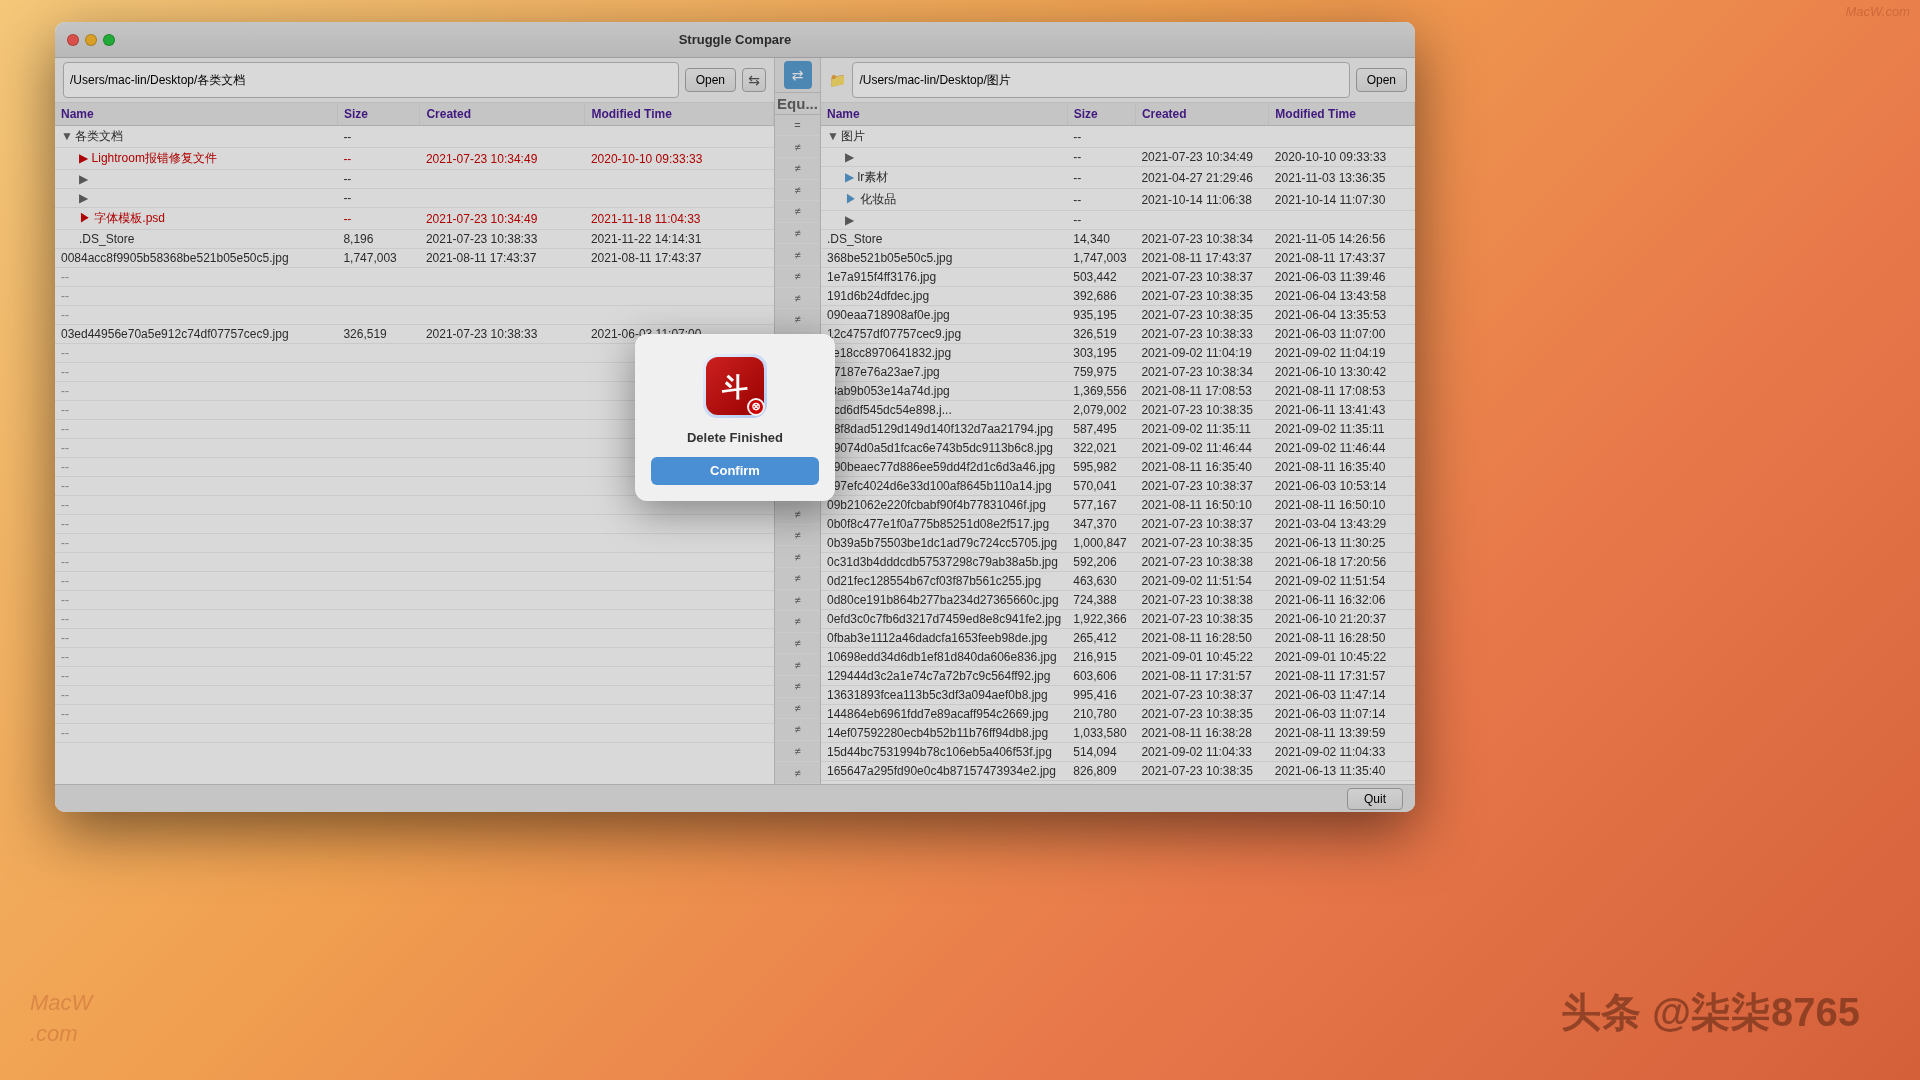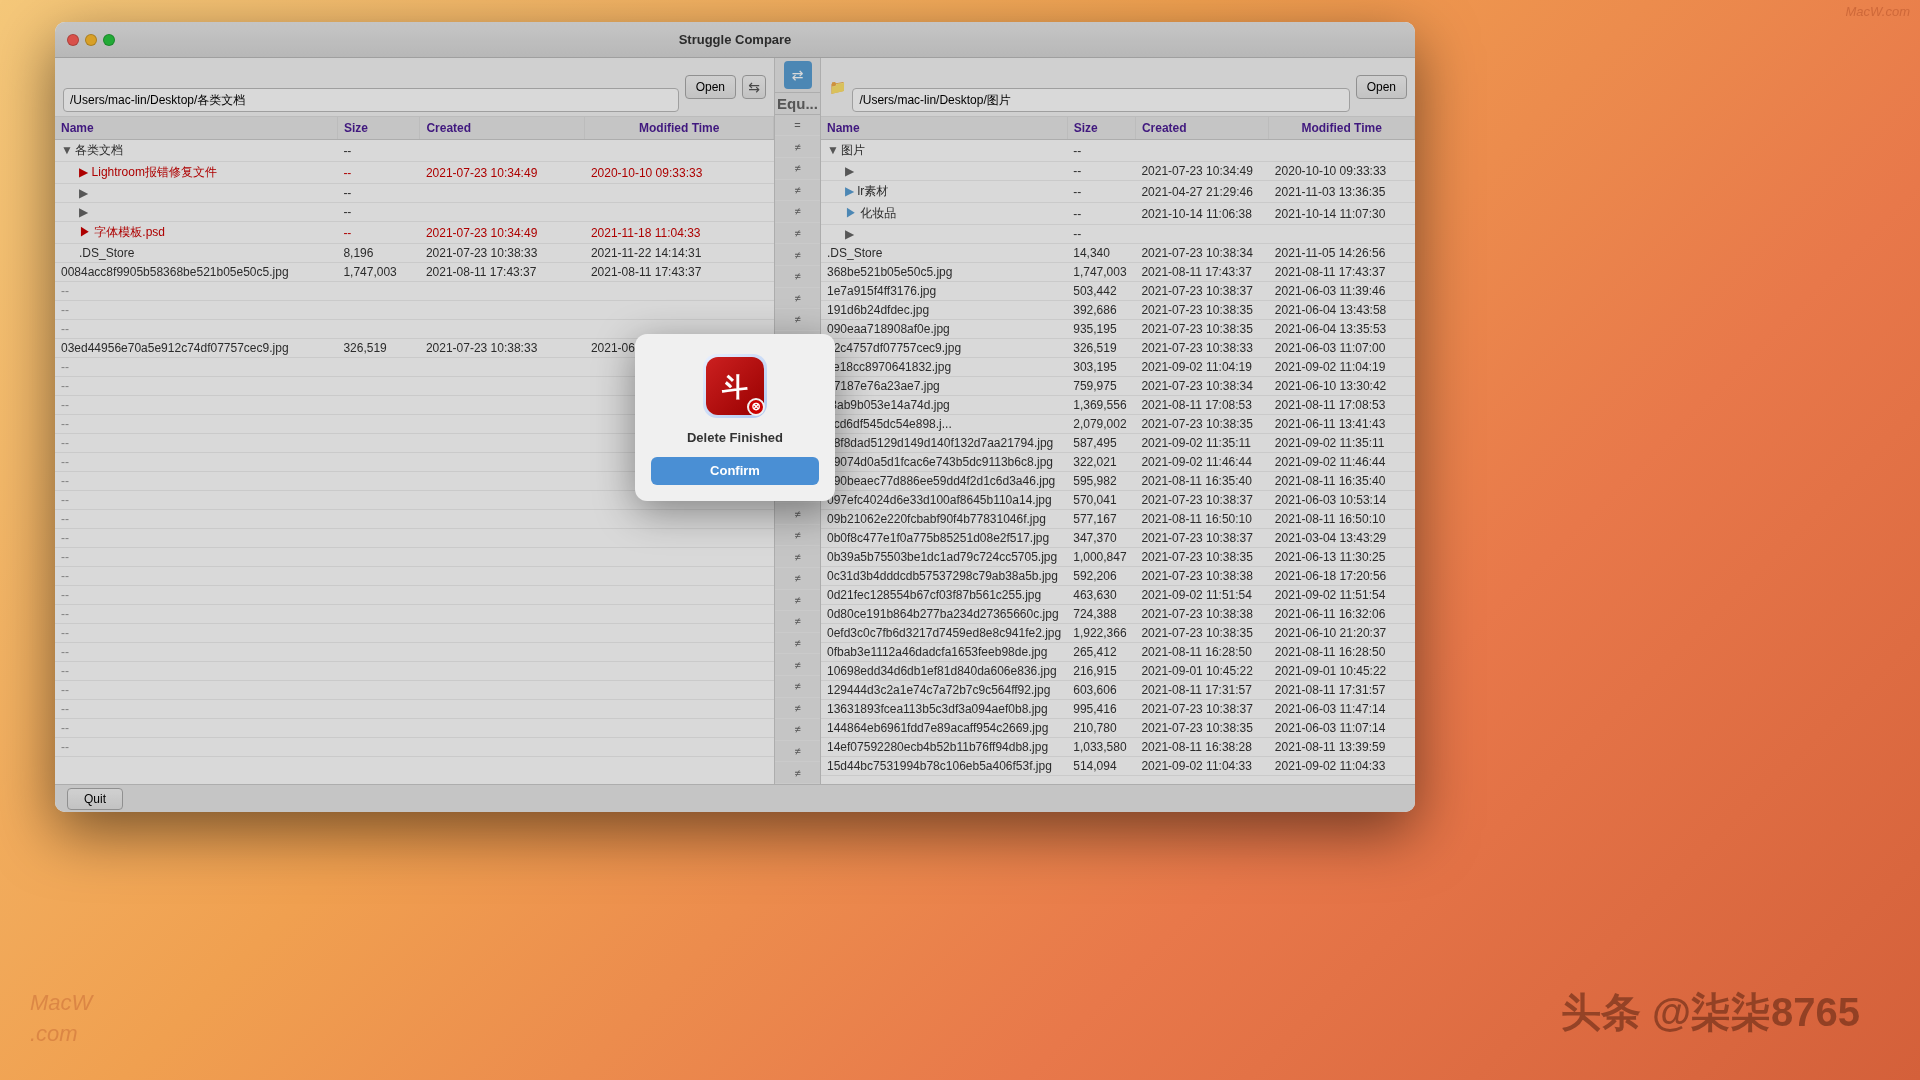--- a/index.html
+++ b/index.html
@@ -114,27 +114,26 @@
       display: flex;
       align-items: center;
       padding: 4px 8px;
       background: #f5f5f5;
       border-bottom: 1px solid #ddd;
       gap: 6px;
     }
 
     .path-input {
       flex: 1;
-      height: 24px;
+      height: 36px;
       border: 1px solid #bbb;
       border-radius: 4px;
       padding: 0 6px;
       font-size: 12px;
       background: #fff;
-      margin-top: 26px;
     }
 
     .path-btn {
       padding: 2px 10px;
       height: 24px;
       border: 1px solid #aaa;
       border-radius: 4px;
       background: linear-gradient(180deg, #f5f5f5, #e5e5e5);
       font-size: 12px;
       cursor: pointer;
@@ -263,20 +262,21 @@
       font-size: 14px;
     }
 
     
     .bottom-bar {
       height: 28px;
       background: #e8e8e8;
       border-top: 1px solid #ccc;
       display: flex;
       align-items: center;
+      justify-content: flex-end;
       padding: 0 12px;
     }
 
     .quit-btn {
       padding: 2px 16px;
       height: 22px;
       border: 1px solid #aaa;
       border-radius: 4px;
       background: linear-gradient(180deg, #f5f5f5, #e5e5e5);
       font-size: 12px;
@@ -363,21 +363,21 @@
       border-radius: 6px;
       color: #fff;
       font-size: 13px;
       font-weight: 600;
       cursor: pointer;
     }
 
     .col-name { width: 200px; }
     .col-size { width: 70px; }
     .col-created { width: 140px; }
-    .col-modified { width: 160px; text-align: center; }
+    .col-modified { width: 160px; }
 
     .dash-row td { color: #999; }
   </style>
 </head>
 <body>
 
 <div class="app-window">
 
   <div class="title-bar">
     <div class="traffic-lights">
@@ -849,20 +849,26 @@
               <td>14ef07592280ecb4b52b11b76ff94db8.jpg</td>
               <td>1,033,580</td>
               <td>2021-08-11 16:38:28</td>
               <td>2021-08-11 13:39:59</td>
             </tr>
             <tr>
               <td>15d44bc7531994b78c106eb5a406f53f.jpg</td>
               <td>514,094</td>
               <td>2021-09-02 11:04:33</td>
               <td>2021-09-02 11:04:33</td>
+            </tr>
+            <tr>
+              <td>165647a295fd90e0c4b87157473934e2.jpg</td>
+              <td>826,809</td>
+              <td>2021-07-23 10:38:35</td>
+              <td>2021-06-13 11:35:40</td>
             </tr>
 
           </tbody>
         </table>
       </div>
     </div>
   </div>
 
   <div class="bottom-bar">
     <button class="quit-btn">Quit</button>

